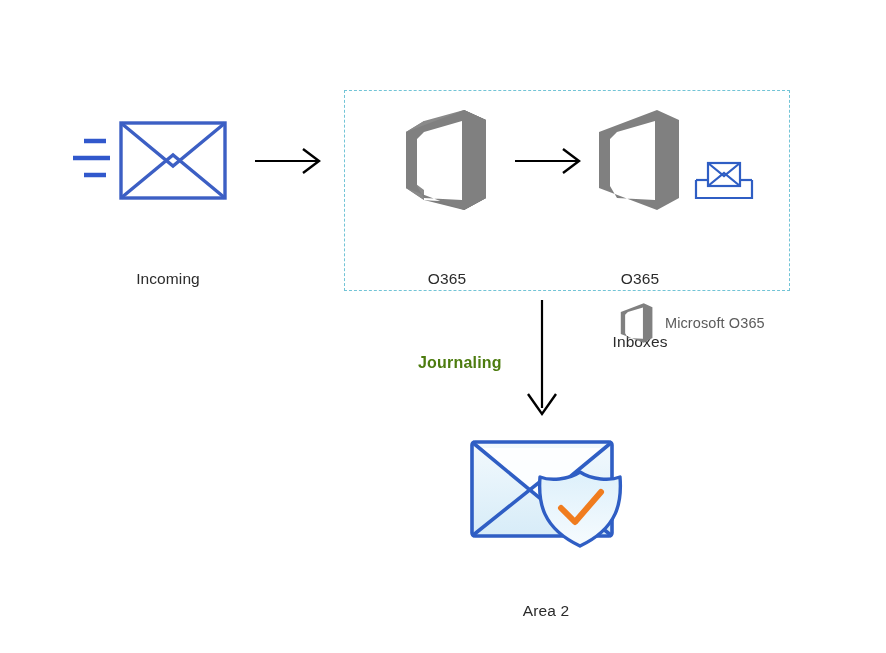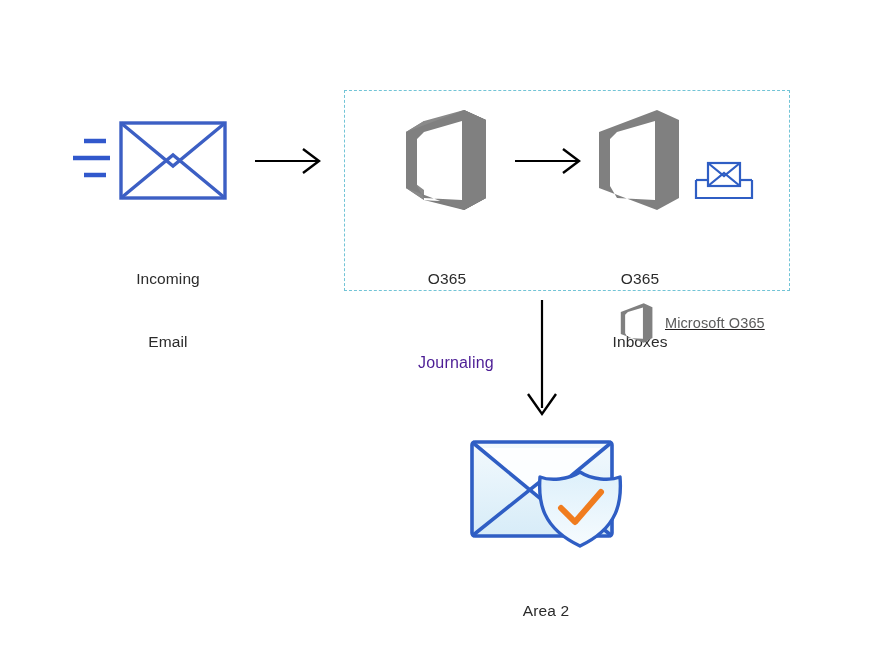--- a/index.html
+++ b/index.html
@@ -46,34 +46,33 @@
     border: 1.6px dashed #72c4d6;
     box-sizing: border-box;
   }
 
   
   #journaling-label {
     position: absolute;
     left: 418px;
     top: 354px;
     font-size: 16px;
-    font-weight: normal;
-    color: #4c1d95;
+    font-weight: bold;
+    color: #4d7c0f;
     letter-spacing: 0.2px;
   }
 
   
   #legend-o365 {
     position: absolute;
     left: 620px;
     top: 303px;
     display: flex;
     align-items: center;
     gap: 11px;
-    text-decoration: underline;
   }
   #legend-o365 .legend-text {
     font-size: 14.5px;
     color: #5b5b5b;
     letter-spacing: 0.1px;
   }
   svg { display: block; overflow: visible; }
 </style>
 </head>
 <body>
@@ -93,21 +92,20 @@
 
       <g>
         <rect x="51" y="3" width="104" height="75" fill="#ffffff" stroke="#3c5fc4" stroke-width="3.4"></rect>
         <path d="M51 3 L103 46 L155 3" fill="none" stroke="#3c5fc4" stroke-width="3.4" stroke-linejoin="miter"></path>
         <path d="M51 78 L103 35 L155 78" fill="none" stroke="#3c5fc4" stroke-width="3.4" stroke-linejoin="miter"></path>
       </g>
     </svg>
   </div>
   <div class="caption" style="left:98px; top:226px; width:140px;">
     <span class="caption-line">Incoming</span>
-    <span class="caption-line">Email</span>
   </div>
 
   <div class="node" style="left:255px; top:145px;">
     <svg width="70" height="32" viewBox="0 0 70 32">
       <line x1="0" y1="16" x2="62" y2="16" stroke="#000000" stroke-width="2.2"></line>
       <polyline points="48,4 64,16 48,28" fill="none" stroke="#000000" stroke-width="2.4" stroke-linejoin="miter" stroke-linecap="butt"></polyline>
     </svg>
   </div>
 
   <div class="node" style="left:404px; top:110px;">

